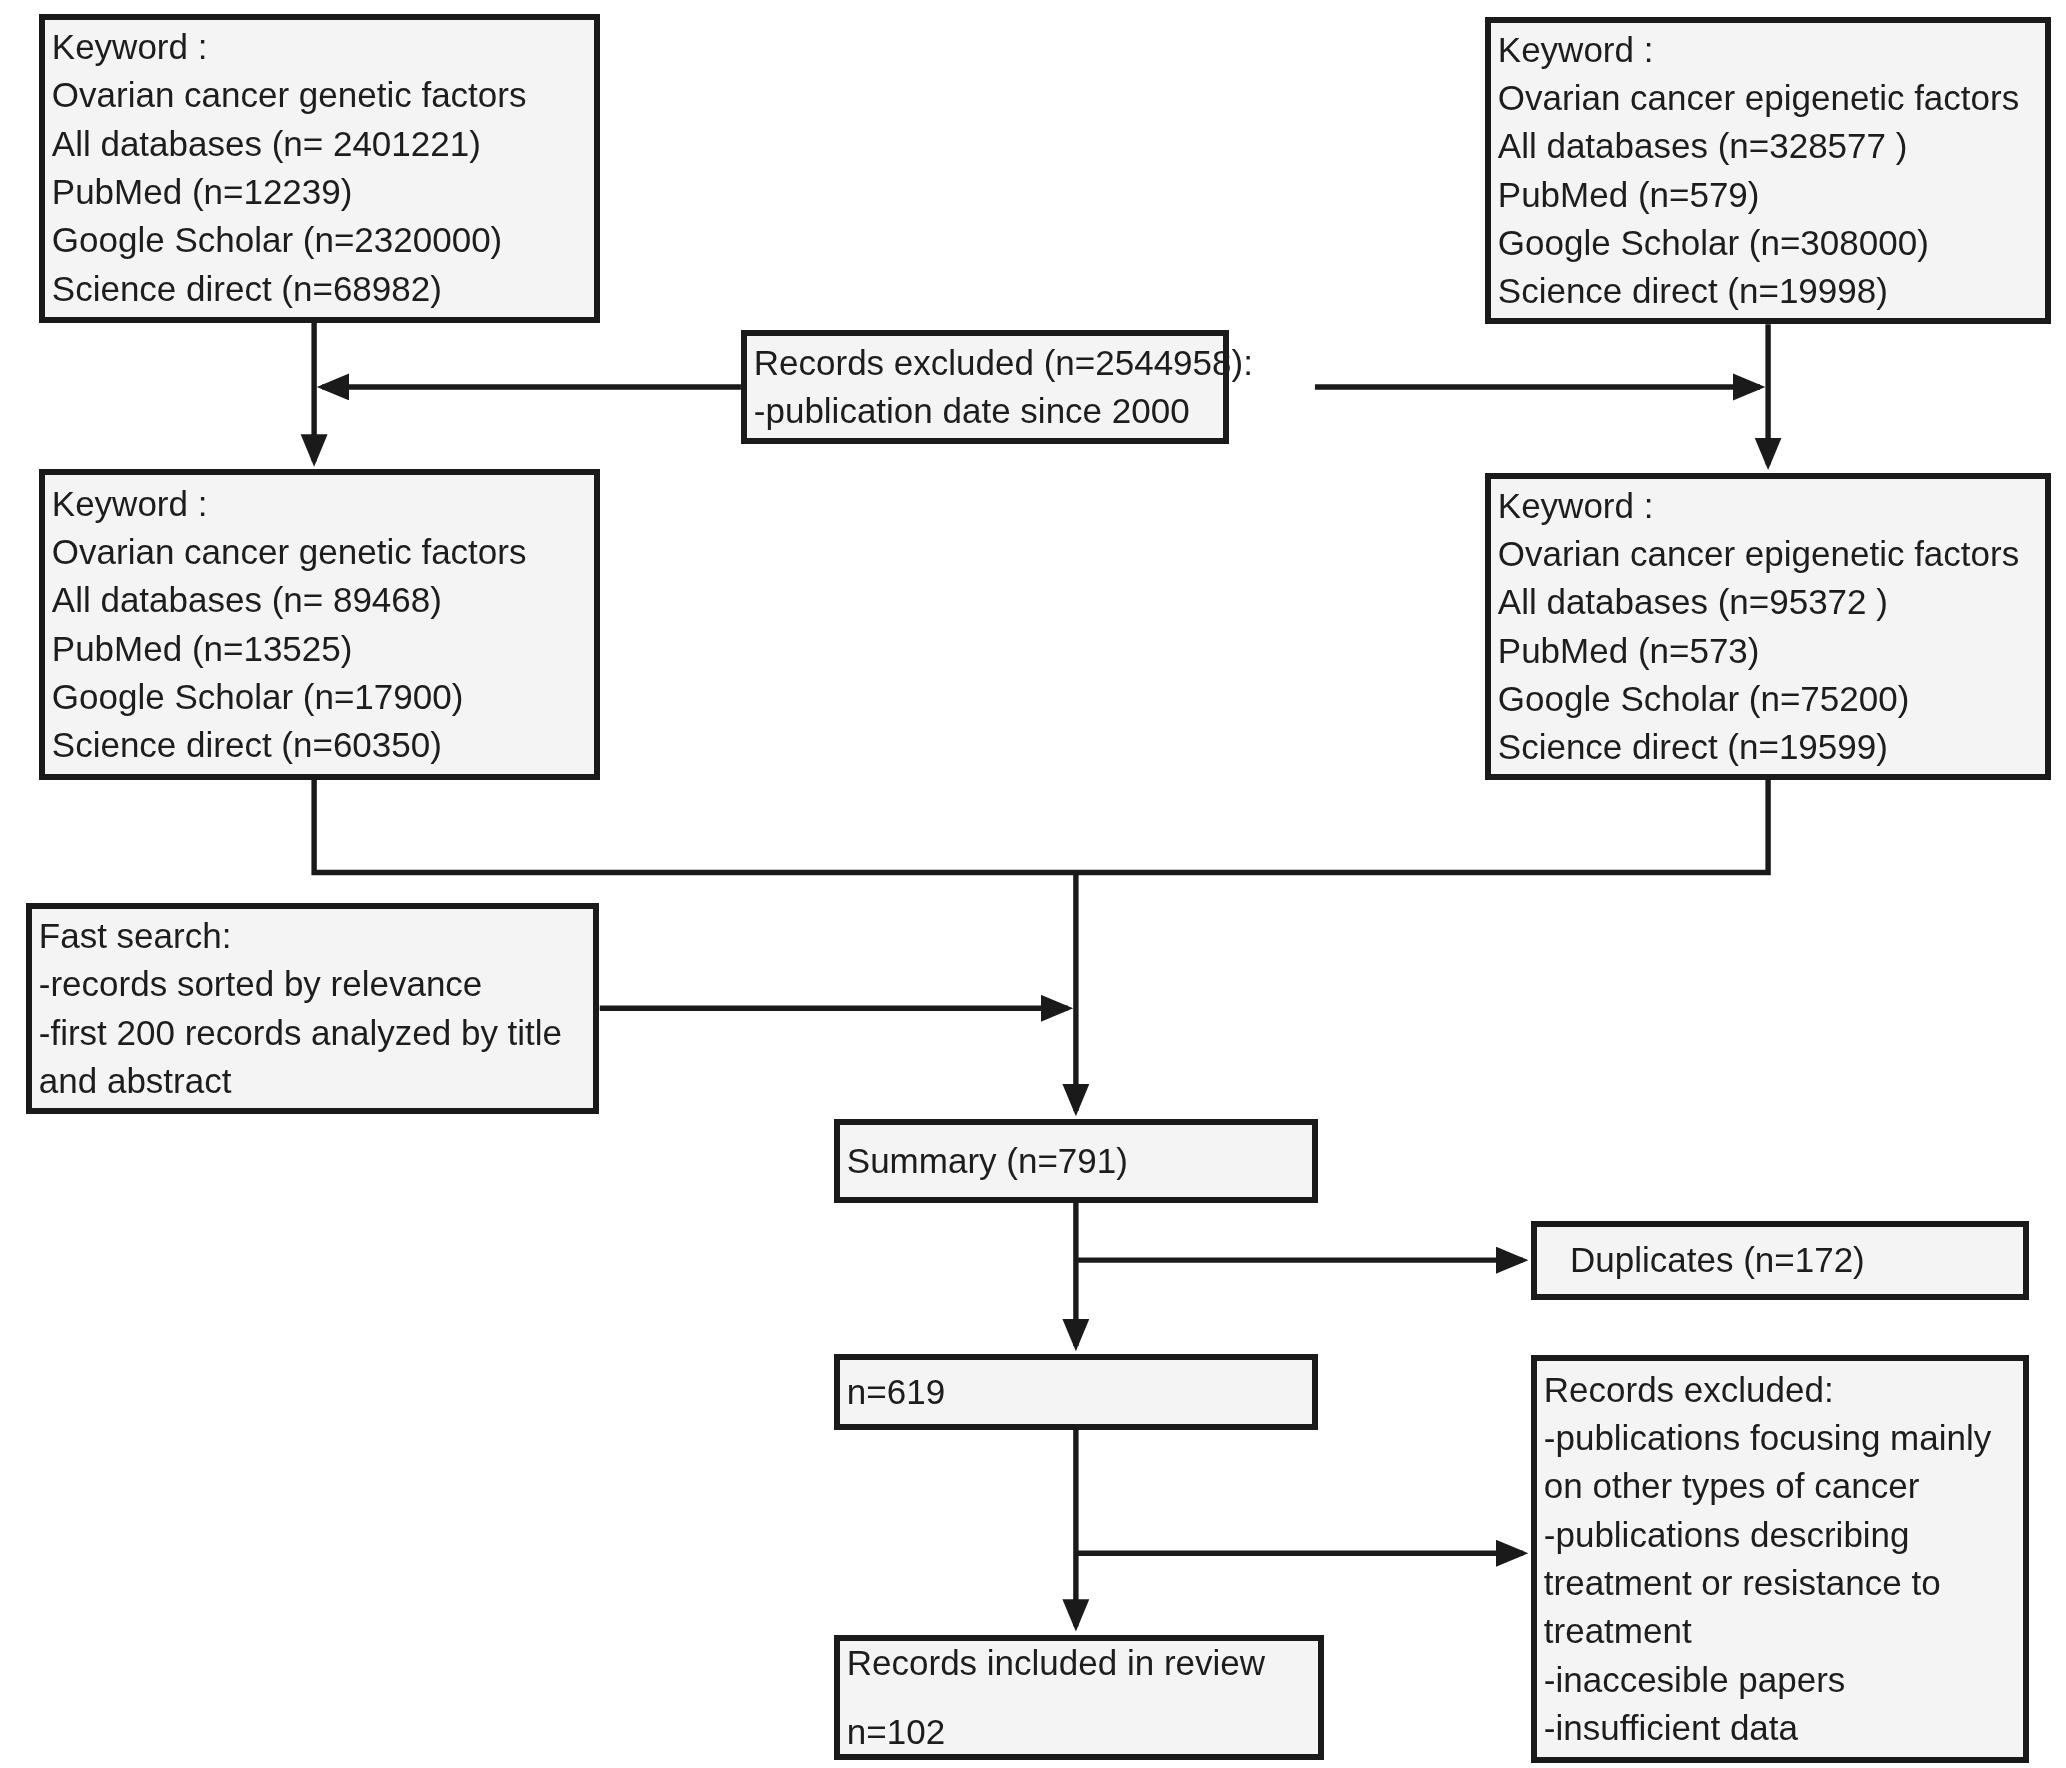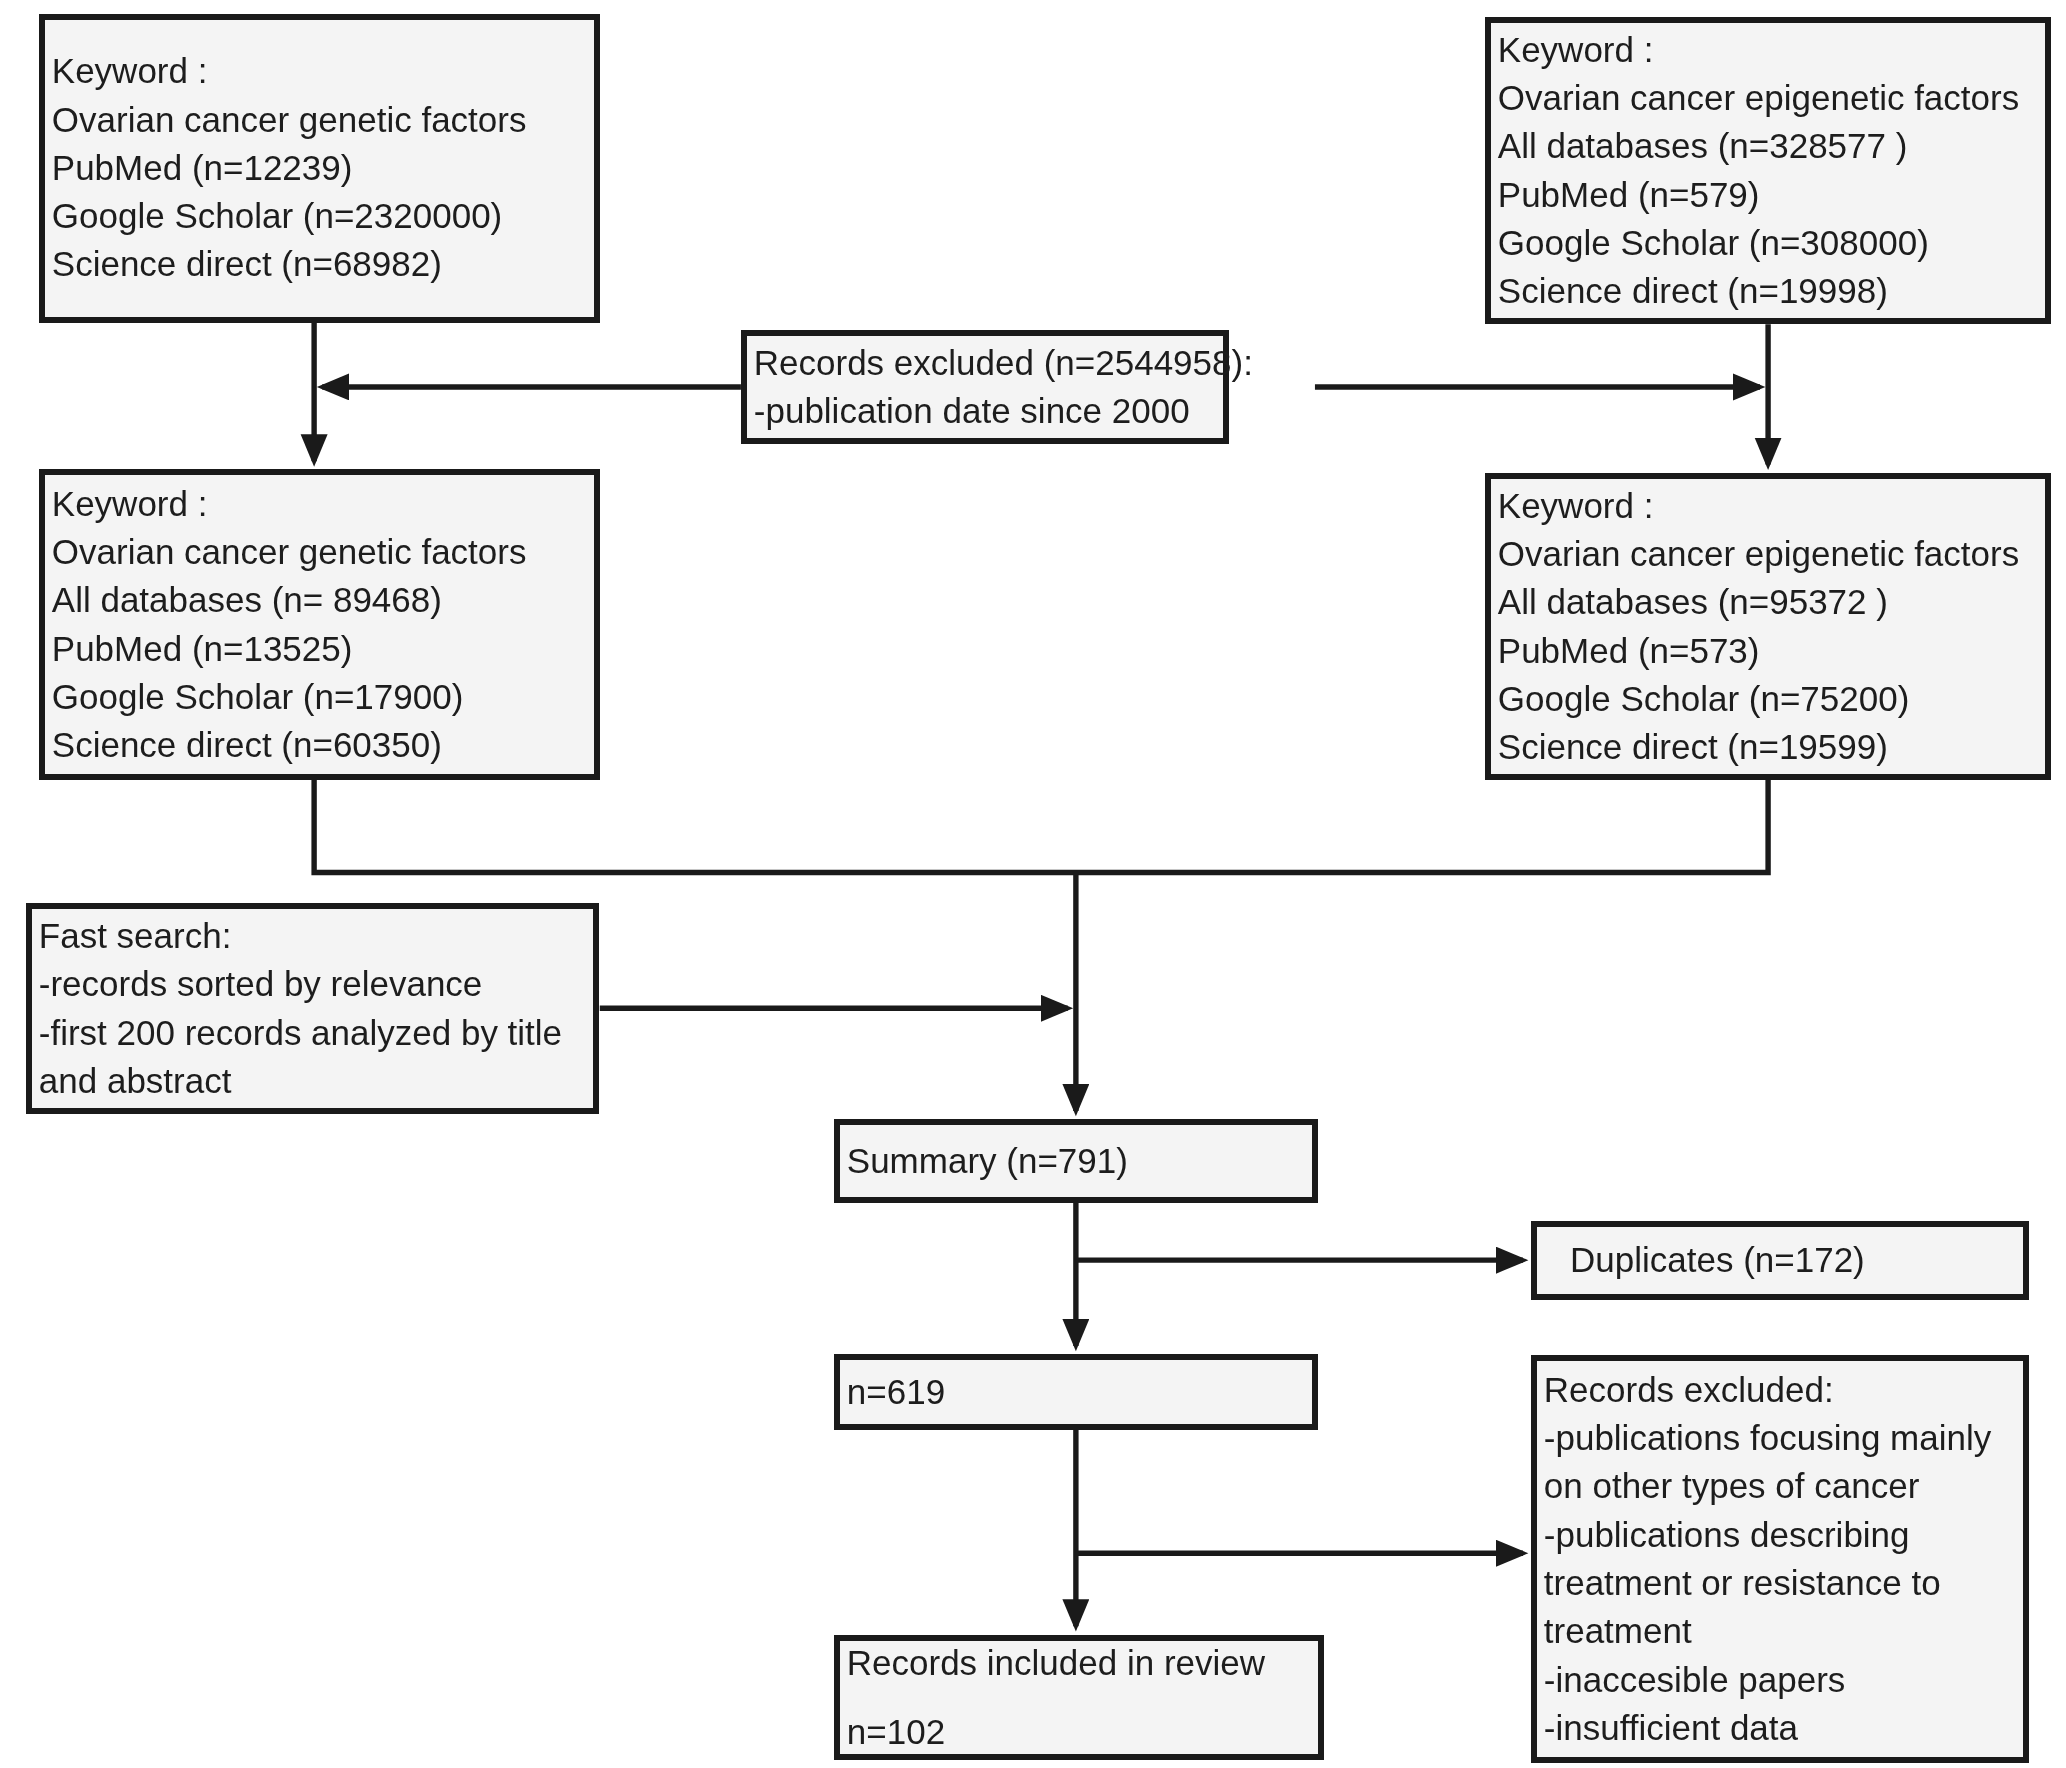--- a/index.html
+++ b/index.html
@@ -69,20 +69,21 @@
       <path d="M1593,1766 V1993" marker-end="url(#arr)"></path>
       <path d="M1593,1866 H2255" marker-end="url(#arr)"></path>
       <path d="M1593,2117 V2408" marker-end="url(#arr)"></path>
       <path d="M1593,2300 H2255" marker-end="url(#arr)"></path>
     </g>
   </svg>
 
   <div class="box" id="b-genetic-initial">
       <div class="line">Keyword :</div>
       <div class="line">Ovarian cancer genetic factors</div>
+      <div class="line">All databases (n= 2401221)</div>
       <div class="line">PubMed (n=12239)</div>
       <div class="line">Google Scholar (n=2320000)</div>
       <div class="line">Science direct (n=68982)</div>
     </div>
 
   <div class="box" id="b-epigenetic-initial">
       <div class="line">Keyword :</div>
       <div class="line">Ovarian cancer epigenetic factors</div>
       <div class="line">All databases (n=328577 )</div>
       <div class="line">PubMed (n=579)</div>

